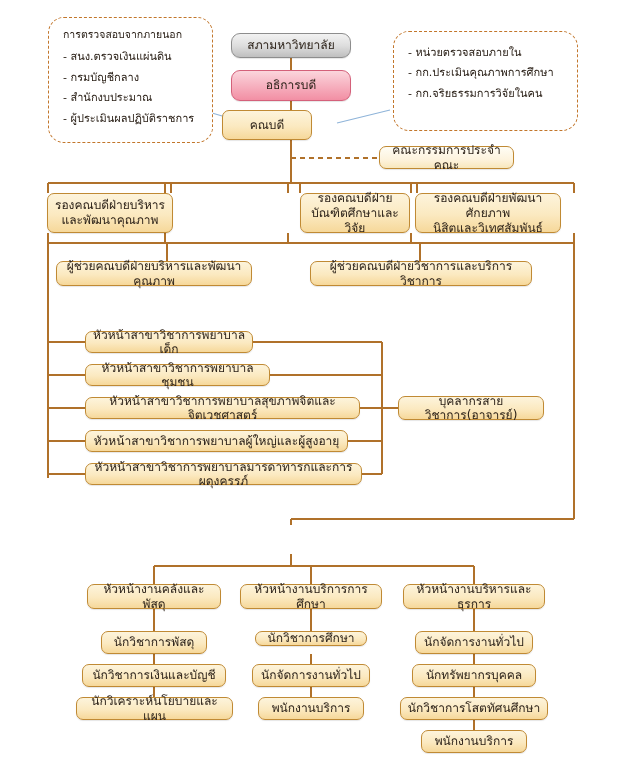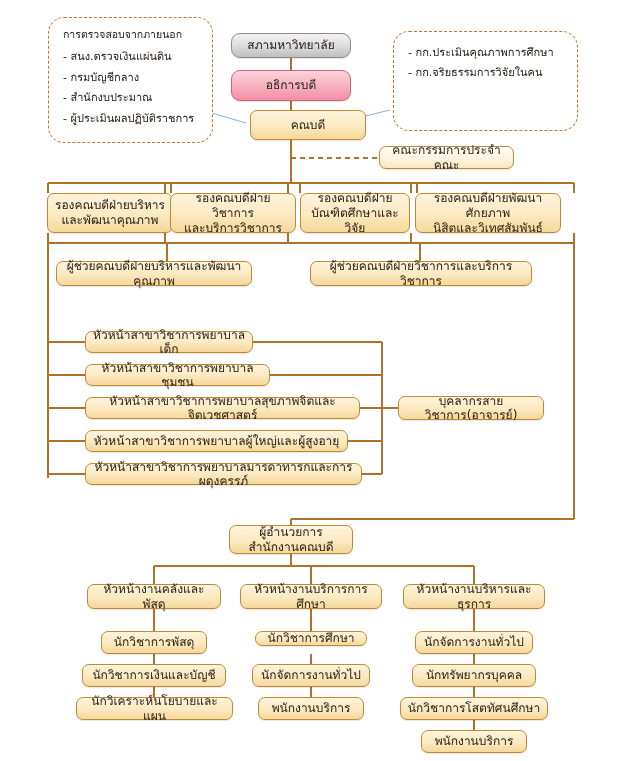--- a/index.html
+++ b/index.html
@@ -159,48 +159,45 @@
 
   <div class="dashbox" style="left:48px;top:17px;width:165px;height:126px;">
     <div class="dbtitle">การตรวจสอบจากภายนอก</div>
     <div class="dbitem">- สนง.ตรวจเงินแผ่นดิน</div>
     <div class="dbitem">- กรมบัญชีกลาง</div>
     <div class="dbitem">- สำนักงบประมาณ</div>
     <div class="dbitem">- ผู้ประเมินผลปฏิบัติราชการ</div>
   </div>
 
   <div class="dashbox" style="left:393px;top:31px;width:185px;height:100px;">
+    <div class="dbitem">- หน่วยตรวจสอบภายใน</div>
     <div class="dbitem">- กก.ประเมินคุณภาพการศึกษา</div>
     <div class="dbitem">- กก.จริยธรรมการวิจัยในคน</div>
   </div>
 
   <div class="node gray" style="left:231px;top:33px;width:120px;height:25px;">
     <span>สภามหาวิทยาลัย</span>
   </div>
 
   <div class="node pink" style="left:231px;top:70px;width:120px;height:31px;">
     <span>อธิการบดี</span>
   </div>
 
-  <div class="node" style="left:250px;top:110px;width:116px;height:30px;">
+  <div class="node" style="left:222px;top:110px;width:90px;height:30px;">
     <span>คณบดี</span>
   </div>
 
   <div class="node plain" style="left:379px;top:146px;width:135px;height:23px;">
     <span>คณะกรรมการประจำคณะ</span>
   </div>
 
   <div class="node two-line" style="left:47px;top:193px;width:126px;height:40px;flex-direction:column;">
     <span>รองคณบดีฝ่ายบริหาร</span>
     <span>และพัฒนาคุณภาพ</span>
   </div>
-  <div class="node two-line" style="left:170px;top:193px;width:126px;height:40px;flex-direction:column;">
-    <span>รองคณบดีฝ่ายวิชาการ</span>
-    <span>และบริการวิชาการ</span>
-  </div>
   <div class="node two-line" style="left:300px;top:193px;width:110px;height:40px;flex-direction:column;">
     <span>รองคณบดีฝ่าย</span>
     <span>บัณฑิตศึกษาและวิจัย</span>
   </div>
   <div class="node two-line" style="left:415px;top:193px;width:146px;height:40px;flex-direction:column;">
     <span>รองคณบดีฝ่ายพัฒนาศักยภาพ</span>
     <span>นิสิตและวิเทศสัมพันธ์</span>
   </div>
 
   <div class="node" style="left:56px;top:261px;width:196px;height:25px;">
@@ -223,23 +220,20 @@
     <span>หัวหน้าสาขาวิชาการพยาบาลผู้ใหญ่และผู้สูงอายุ</span>
   </div>
   <div class="node" style="left:85px;top:463px;width:277px;height:22px;">
     <span>หัวหน้าสาขาวิชาการพยาบาลมารดาทารกและการผดุงครรภ์</span>
   </div>
 
   <div class="node" style="left:398px;top:396px;width:146px;height:24px;">
     <span>บุคลากรสายวิชาการ(อาจารย์)</span>
   </div>
 
-  <div class="node" style="left:229px;top:525px;width:124px;height:29px;">
-    <span>ผู้อำนวยการสำนักงานคณบดี</span>
-  </div>
 
   <div class="node" style="left:87px;top:584px;width:134px;height:25px;">
     <span>หัวหน้างานคลังและพัสดุ</span>
   </div>
   <div class="node" style="left:240px;top:584px;width:142px;height:25px;">
     <span>หัวหน้างานบริการการศึกษา</span>
   </div>
   <div class="node" style="left:403px;top:584px;width:142px;height:25px;">
     <span>หัวหน้างานบริหารและธุรการ</span>
   </div>

